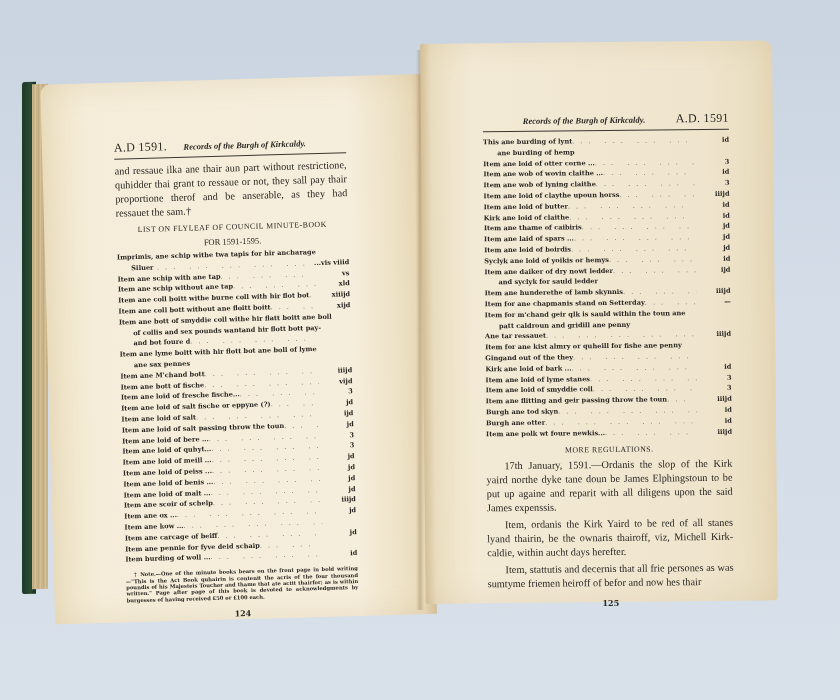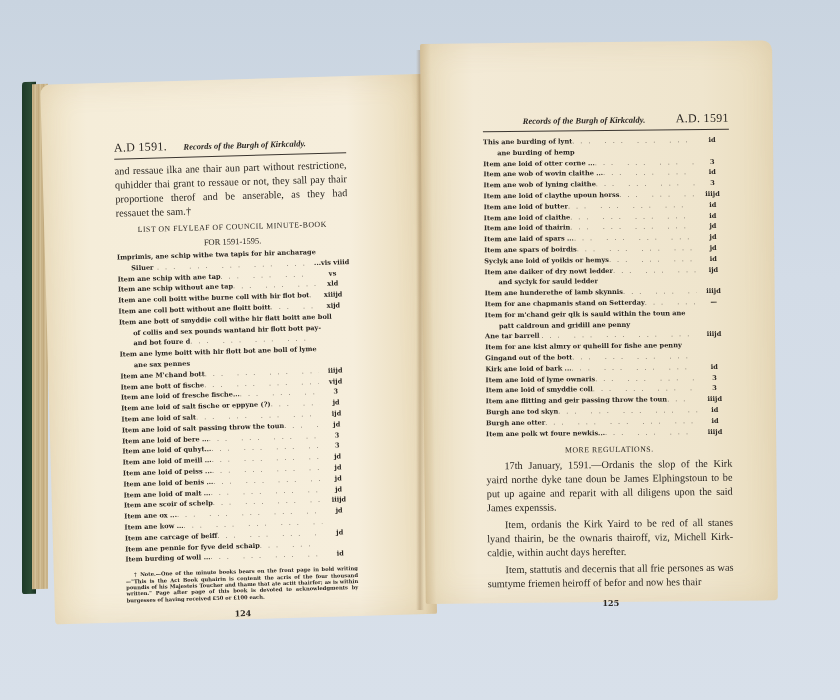--- a/index.html
+++ b/index.html
@@ -69,21 +69,21 @@
     text-transform: uppercase; line-height: 12px; margin: 4px 0 2px 0;
   }
   .heading-sub { text-align: center; font-size: 8.5px; line-height: 12px; margin-bottom: 2px; }
 
   .list { font-family: "DejaVu Serif", serif; font-size: 6.6px; font-weight: bold; }
   .row {
     display: flex; align-items: baseline; line-height: 10.8px; white-space: nowrap;
   }
   .row .label { flex: 0 0 auto; }
   .row .dots { flex: 1 1 auto; color: #6a625a; letter-spacing: 6px; overflow: hidden; text-align: center; font-weight: normal; }
-  .row .amount { flex: 0 0 34px; text-align: center; }
+  .row .amount { flex: 0 0 34px; text-align: right; }
   .row.cont .label { padding-left: 14px; }
 
   .footnote {
     font-family: "DejaVu Serif", serif; font-size: 5.2px; line-height: 6.4px;
     text-align: justify; margin-top: 6px; font-weight: bold;
   }
   .footnote .fn-first { text-indent: 8px; display: block; }
   .pageno { text-align: center; font-weight: bold; font-size: 8px; margin-top: 8px; font-family: "DejaVu Serif", serif; }
 </style>
 </head>
@@ -294,36 +294,36 @@
             <span class="label">Item ane loid of claythe upoun horss</span>
             <span class="dots">... ... ... ... ...</span>
             <span class="amount">iiijd</span>
           </div>
           <div class="row">
             <span class="label">Item ane loid of butter</span>
             <span class="dots">... ... ... ... ...</span>
             <span class="amount">id</span>
           </div>
           <div class="row">
-            <span class="label">Item ane loid of claithe</span>
-            <span class="dots">... ... ... ... ...</span>
-            <span class="amount">id</span>
-          </div>
-          <div class="row">
-            <span class="label">Item ane loid of thairin</span>
+            <span class="label">Kirk ane loid of claithe</span>
+            <span class="dots">... ... ... ... ...</span>
+            <span class="amount">id</span>
+          </div>
+          <div class="row">
+            <span class="label">Item ane thame of caibiris</span>
             <span class="dots">... ... ... ... ...</span>
             <span class="amount">jd</span>
           </div>
           <div class="row">
             <span class="label">Item ane laid of spars ...</span>
             <span class="dots">... ... ... ... ...</span>
             <span class="amount">jd</span>
           </div>
           <div class="row">
-            <span class="label">Item ane spars of boirdis</span>
+            <span class="label">Item ane loid of boirdis</span>
             <span class="dots">... ... ... ... ...</span>
             <span class="amount">jd</span>
           </div>
           <div class="row">
             <span class="label">Syclyk ane loid of yoikis or hemys</span>
             <span class="dots">... ... ... ... ...</span>
             <span class="amount">id</span>
           </div>
           <div class="row">
             <span class="label">Item ane daiker of dry nowt ledder</span>
@@ -349,41 +349,41 @@
             <span class="label">Item for m'chand geir qlk is sauld within the toun ane</span>
             <span class="dots"></span>
             <span class="amount"></span>
           </div>
           <div class="row cont">
             <span class="label">patt caldroun and gridill ane penny</span>
             <span class="dots"></span>
             <span class="amount"></span>
           </div>
           <div class="row">
-            <span class="label">Ane tar barrell</span>
+            <span class="label">Ane tar ressauet</span>
             <span class="dots">... ... ... ... ...</span>
             <span class="amount">iiijd</span>
           </div>
           <div class="row">
             <span class="label">Item for ane kist almry or quheill for fishe ane penny</span>
             <span class="dots"></span>
             <span class="amount"></span>
           </div>
           <div class="row">
-            <span class="label">Gingand out of the bott</span>
+            <span class="label">Gingand out of the they</span>
             <span class="dots">... ... ... ... ...</span>
             <span class="amount"></span>
           </div>
           <div class="row">
             <span class="label">Kirk ane loid of bark ...</span>
             <span class="dots">... ... ... ... ...</span>
             <span class="amount">id</span>
           </div>
           <div class="row">
-            <span class="label">Item ane loid of lyme ownaris</span>
+            <span class="label">Item ane loid of lyme stanes</span>
             <span class="dots">... ... ... ... ...</span>
             <span class="amount">3</span>
           </div>
           <div class="row">
             <span class="label">Item ane loid of smyddie coll</span>
             <span class="dots">... ... ... ... ...</span>
             <span class="amount">3</span>
           </div>
           <div class="row">
             <span class="label">Item ane flitting and geir passing throw the toun</span>

